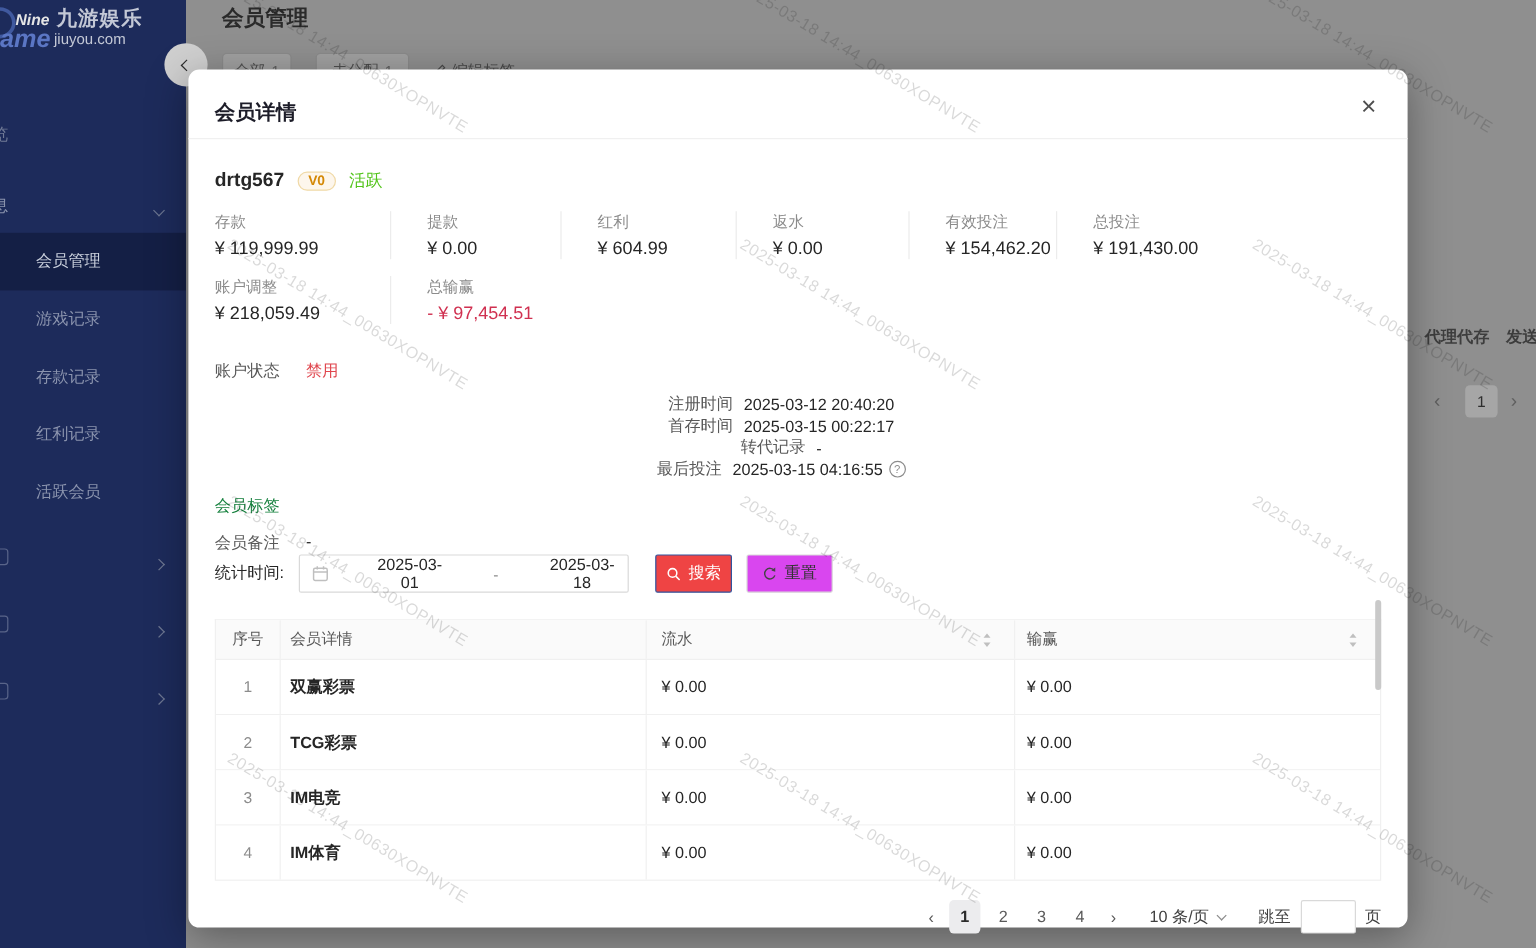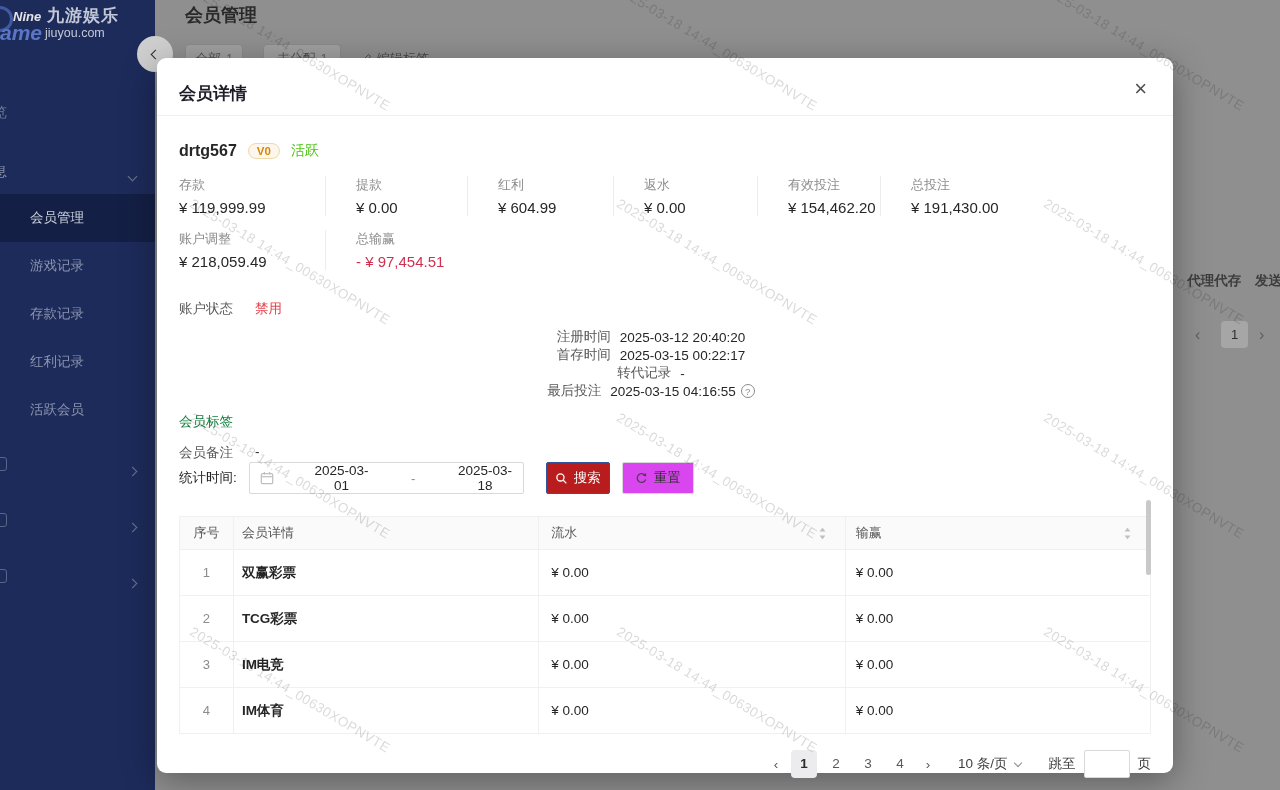--- a/index.html
+++ b/index.html
@@ -74,21 +74,21 @@
   .tags-row { margin-top:13px; font-size:13.5px; color:#15803d; }
   .notes-row { margin-top:13px; font-size:13.5px; color:#595959; display:flex; }
   .notes-row .val { margin-left:22px; color:#262626; }
 
   .filter-row { margin-top:0; display:flex; align-items:center; }
   .filter-label { font-size:13.5px; color:#262626; }
   .range-box { margin-left:12px; width:275px; height:32px; border:1px solid #d9d9d9; border-radius:2px; display:flex; align-items:center; padding:0 10px; cursor:pointer;gap:40px; }
   .range-box .date { flex:1; text-align:center; font-size:13.5px; color:#262626; }
   .range-box .sep { color:#8c8c8c; font-size:13px; padding:0 2px; }
   .btn { height:32px; border-radius:2px; display:flex; align-items:center; justify-content:center; gap:6px; font-size:13.5px; cursor:pointer; }
-  .btn-search { margin-left:22px; width:64px; background:#b91c1c; color:#fff; border:1px solid #30549e; }
+  .btn-search { margin-left:22px; width:64px; background:#ef4444; color:#fff; border:1px solid #30549e; }
   .btn-reset { margin-left:12px; width:72px; background:#d946ef; color:#333; border:1px solid #d9d9d9; }
 
   .vtable { margin-top:22px; width:972px; border:1px solid #f0f0f0; border-bottom:none; }
   .vt-row { display:flex; border-bottom:1px solid #f0f0f0; }
   .vt-row.head { background:#fafafa; height:33px; }
   .vt-row.body { height:46px; background:#fff; }
   .vt-cell { display:flex; align-items:center; }
   .c0 { width:53px; justify-content:center; }
   .c1 { width:306px; border-left:1px solid #f0f0f0; padding:0 18px 0 8px; }
   .c2 { width:307px; border-left:1px solid #f0f0f0; padding:0 18px 0 12px; justify-content:space-between; }

